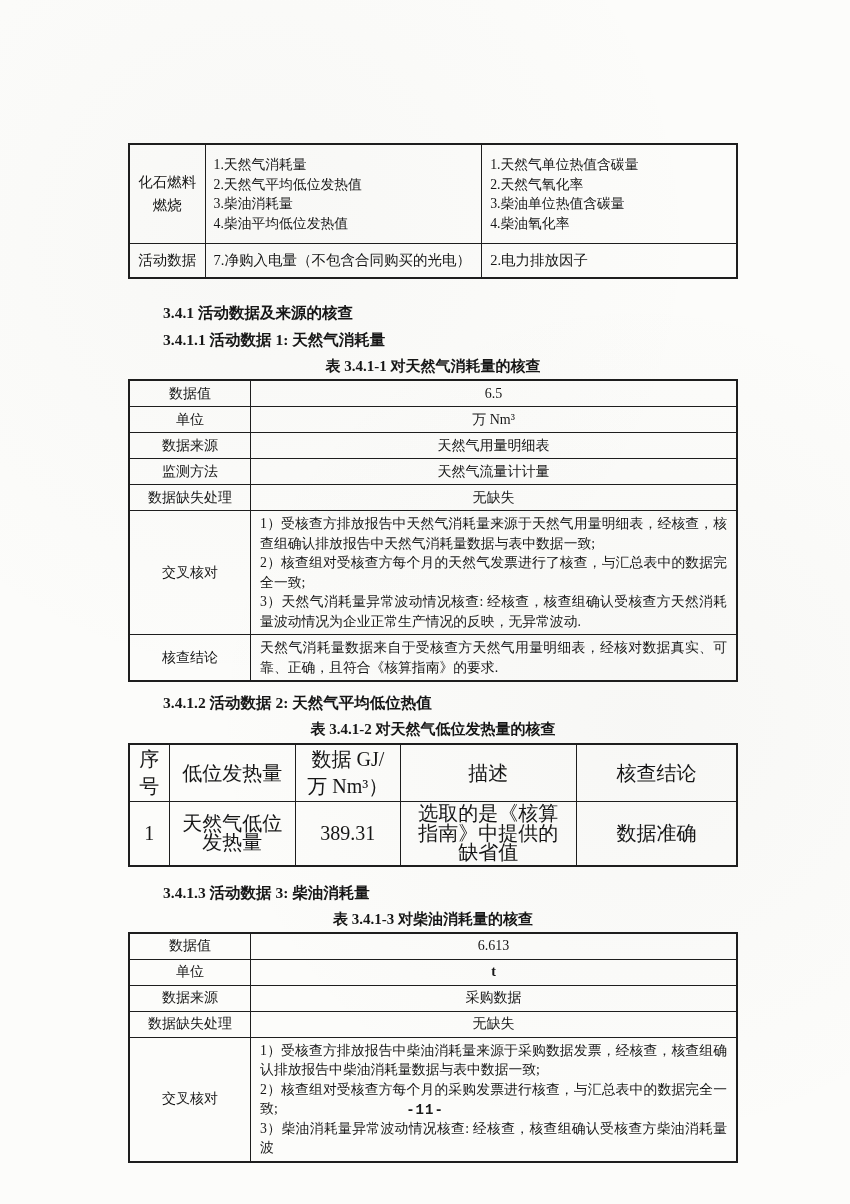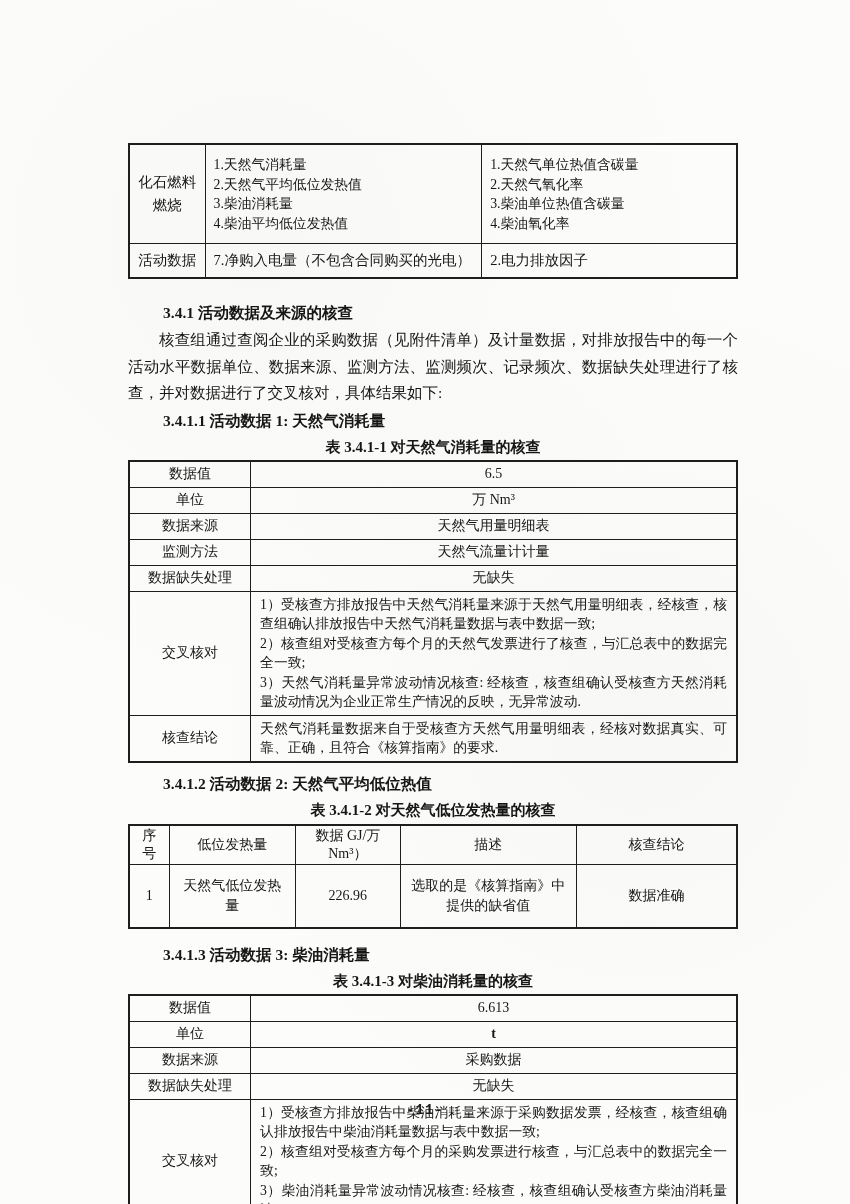--- a/index.html
+++ b/index.html
@@ -61,21 +61,21 @@
   .kv-table td { text-align: center; vertical-align: middle; }
   .kv-table tr.kv td { height: 23px; }
   .kv-table td.label { font-size: 14px; margin-left: 12px; }
   .kv-table td.longtext {
     text-align: justify;
     padding: 3px 9px;
   }
   .cell-list div, .longtext { font-size: 13.8px; line-height: 19.5px; }
 
   
-  .grid-table { font-size: 14px; margin-top: 2px; }
+  .grid-table { font-size: 20px; margin-top: 2px; }
   .grid-table th { font-weight: normal; height: 35px; text-align: center; vertical-align: middle; }
   .grid-table td { text-align: center; vertical-align: middle; height: 58px; line-height: 19.5px; padding: 2px 8px; }
 
   .page-footer {
     position: absolute;
     left: 0; right: 0;
     bottom: 86px;
     text-align: center;
     font-family: "Liberation Mono", "DejaVu Sans Mono", monospace;
     font-weight: bold;
@@ -117,21 +117,20 @@
       </tr>
       <tr class="r2">
         <td class="cat">活动数据</td>
         <td class="list-cell">7.净购入电量（不包含合同购买的光电）</td>
         <td class="list-cell">2.电力排放因子</td>
       </tr>
     </tbody>
   </table>
 
   <h3 class="heading h-341">3.4.1 活动数据及来源的核查</h3>
-  <p class="body-para">核查组通过查阅企业的采购数据（见附件清单）及计量数据，对排放报告中的每一个活动水平数据单位、数据来源、监测方法、监测频次、记录频次、数据缺失处理进行了核查，并对数据进行了交叉核对，具体结果如下:</p>
 
   <h4 class="heading h-3411">3.4.1.1 活动数据 1: 天然气消耗量</h4>
   <div class="caption">表 3.4.1-1 对天然气消耗量的核查</div>
   <table class="tbl kv-table">
     <colgroup>
         <col style="width:20%">
         <col style="width:80%">
       </colgroup>
     <tbody>
       <tr class="kv">
@@ -187,21 +186,21 @@
         <th>低位发热量</th>
         <th>数据 GJ/万 Nm³）</th>
         <th>描述</th>
         <th>核查结论</th>
       </tr>
     </thead>
     <tbody>
       <tr>
         <td>1</td>
         <td>天然气低位发热量</td>
-        <td>226.96</td>
+        <td>389.31</td>
         <td>选取的是《核算指南》中提供的缺省值</td>
         <td>数据准确</td>
       </tr>
     </tbody>
   </table>
 
   <h4 class="heading h-3413">3.4.1.3 活动数据 3: 柴油消耗量</h4>
   <div class="caption">表 3.4.1-3 对柴油消耗量的核查</div>
   <table class="tbl kv-table">
     <colgroup>

